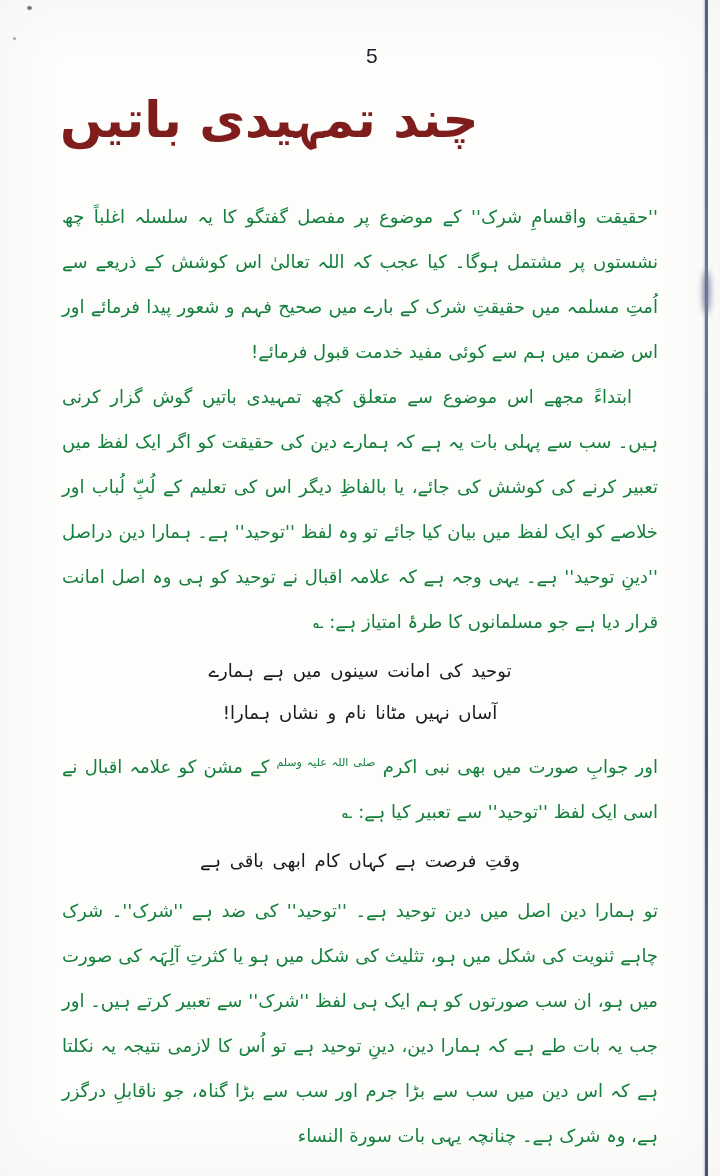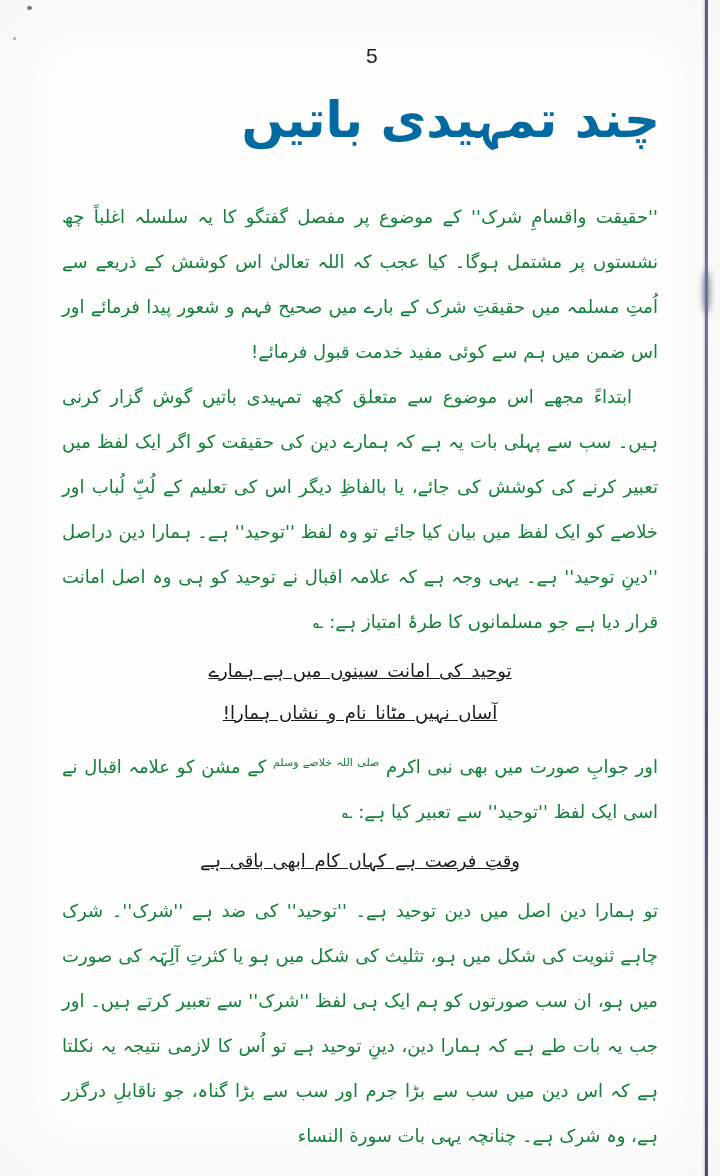--- a/index.html
+++ b/index.html
@@ -20,47 +20,47 @@
   .page-number {
     position: absolute;
     top: 44px;
     left: 366px;
     font-family: "Liberation Sans", sans-serif;
     font-size: 21px;
     color: #20222a;
   }
   .title {
     margin: 90px 60px 0 60px;
-    text-align: right;
+    text-align: left;
     direction: rtl;
     font-size: 50px;
     font-weight: 700;
     line-height: 1.2;
-    color: #0369a1;
+    color: #7f1d1d;
   }
   .body-text {
     margin: 44px 62px 0 62px;
     direction: rtl;
     unicode-bidi: embed;
   }
   .para {
     margin: 0;
     font-size: 18px;
     line-height: 45px;
     text-align: justify;
     color: #15803d;
   }
   .para.indent { text-indent: 26px; }
   .verse {
     margin: 6px 0;
     text-align: center;
     font-size: 18px;
     line-height: 42px;
   }
-  .verse-line { word-spacing: 3px; text-decoration: underline; }
+  .verse-line { word-spacing: 3px; }
   .honorific {
     font-size: 11px;
     vertical-align: super;
     letter-spacing: 0;
     white-space: nowrap;
   }
   .page-edge-line {
     position: absolute;
     top: 0;
     bottom: 0;
@@ -102,21 +102,21 @@
 
     <p class="para">''حقیقت واقسامِ شرک'' کے موضوع پر مفصل گفتگو کا یہ سلسلہ اغلباً چھ نشستوں پر مشتمل ہوگا۔ کیا عجب کہ اللہ تعالیٰ اس کوشش کے ذریعے سے اُمتِ مسلمہ میں حقیقتِ شرک کے بارے میں صحیح فہم و شعور پیدا فرمائے اور اس ضمن میں ہم سے کوئی مفید خدمت قبول فرمائے!</p>
 
     <p class="para indent">ابتداءً مجھے اس موضوع سے متعلق کچھ تمہیدی باتیں گوش گزار کرنی ہیں۔ سب سے پہلی بات یہ ہے کہ ہمارے دین کی حقیقت کو اگر ایک لفظ میں تعبیر کرنے کی کوشش کی جائے، یا بالفاظِ دیگر اس کی تعلیم کے لُبِّ لُباب اور خلاصے کو ایک لفظ میں بیان کیا جائے تو وہ لفظ ''توحید'' ہے۔ ہمارا دین دراصل ''دینِ توحید'' ہے۔ یہی وجہ ہے کہ علامہ اقبال نے توحید کو ہی وہ اصل امانت قرار دیا ہے جو مسلمانوں کا طرۂ امتیاز ہے: ؎</p>
 
     <div class="verse">
       <div class="verse-line">توحید کی امانت سینوں میں ہے ہمارے</div>
       <div class="verse-line">آساں نہیں مٹانا نام و نشاں ہمارا!</div>
     </div>
 
-    <p class="para"><span>اور جوابِ صورت میں بھی نبی اکرم</span> <span class="honorific">صلی اللہ خلاصے وسلم</span> <span>کے مشن کو علامہ اقبال نے اسی ایک لفظ ''توحید'' سے تعبیر کیا ہے: ؎</span></p>
+    <p class="para"><span>اور جوابِ صورت میں بھی نبی اکرم</span> <span class="honorific">صلی اللہ علیہ وسلم</span> <span>کے مشن کو علامہ اقبال نے اسی ایک لفظ ''توحید'' سے تعبیر کیا ہے: ؎</span></p>
 
     <div class="verse">
       <div class="verse-line">وقتِ فرصت ہے کہاں کام ابھی باقی ہے</div>
     </div>
 
     <p class="para">تو ہمارا دین اصل میں دین توحید ہے۔ ''توحید'' کی ضد ہے ''شرک''۔ شرک چاہے ثنویت کی شکل میں ہو، تثلیث کی شکل میں ہو یا کثرتِ آلِہَہ کی صورت میں ہو، ان سب صورتوں کو ہم ایک ہی لفظ ''شرک'' سے تعبیر کرتے ہیں۔ اور جب یہ بات طے ہے کہ ہمارا دین، دینِ توحید ہے تو اُس کا لازمی نتیجہ یہ نکلتا ہے کہ اس دین میں سب سے بڑا جرم اور سب سے بڑا گناہ، جو ناقابلِ درگزر ہے، وہ شرک ہے۔ چنانچہ یہی بات سورة النساء</p>
 
   </div>
 
   <div class="edge-blob"></div>

